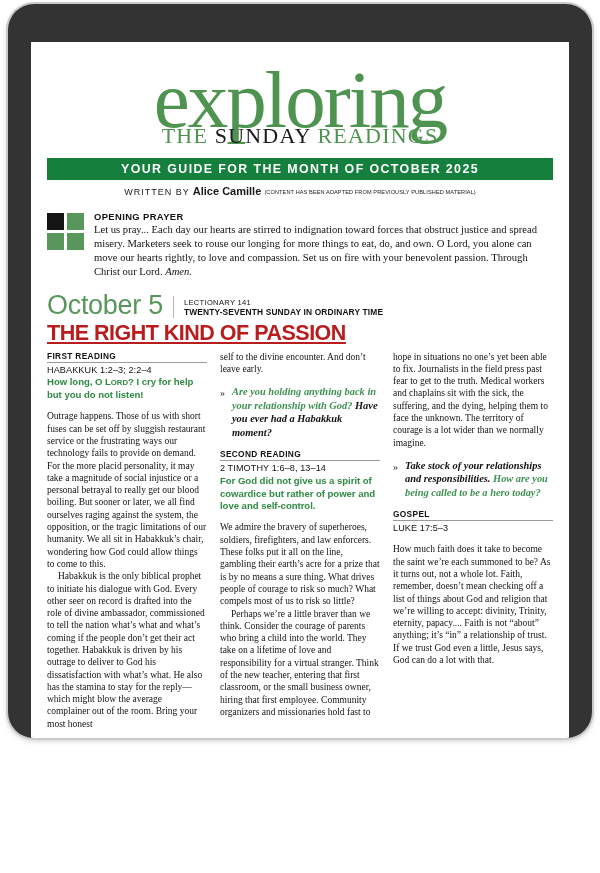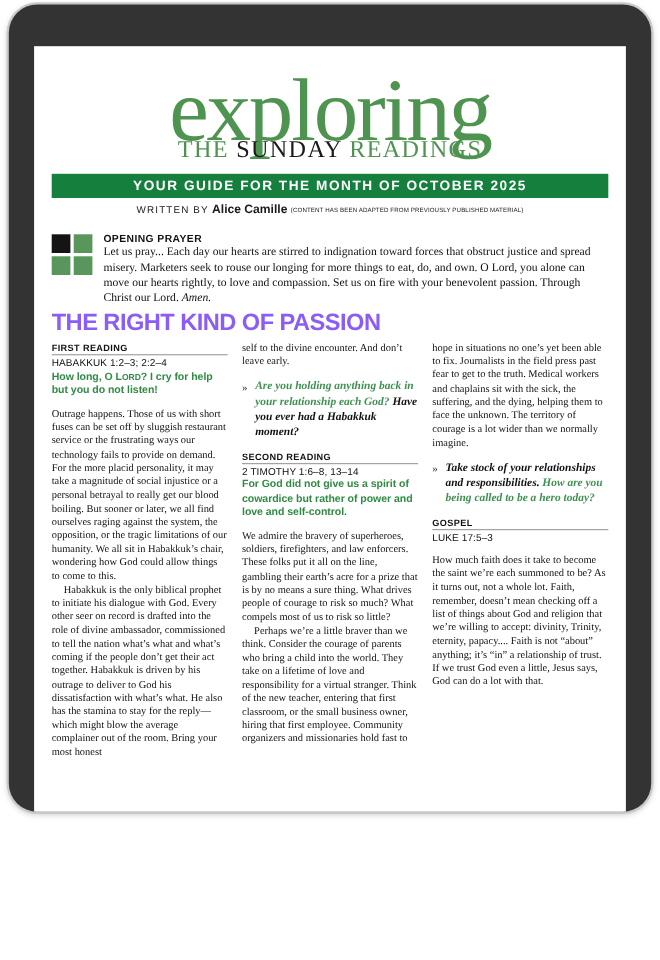--- a/index.html
+++ b/index.html
@@ -176,23 +176,24 @@
     font-size: 8.4px;
     font-weight: bold;
     letter-spacing: 0.15px;
     color: #111;
     line-height: 1.25;
   }
   .headline {
     font-size: 21.5px;
     font-weight: bold;
     letter-spacing: -0.5px;
-    color: #8b5cf6;
+    color: #b91c1c;
     margin-top: 3px;
     line-height: 1.05;
+    text-decoration: underline;
   }
 
   
   .columns {
     display: flex;
     margin-top: 6px;
     gap: 13px;
   }
   .col { width: 160px; }
 
@@ -309,20 +310,28 @@
           <div class="sq-green"></div>
           <div class="sq-green"></div>
           <div class="sq-green"></div>
         </div>
         <div class="prayer-body">
           <div class="prayer-title">OPENING PRAYER</div>
           <div class="prayer-text"><span>Let us pray... Each day our hearts are stirred to indignation toward forces that obstruct justice and spread misery. Marketers seek to rouse our longing for more things to eat, do, and own. O Lord, you alone can move our hearts rightly, to love and compassion. Set us on fire with your benevolent passion. Through Christ our Lord. </span><span class="amen">Amen.</span></div>
         </div>
       </div>
 
+      <div class="date-row">
+        <div class="date-big">October 5</div>
+        <div class="date-rule"></div>
+        <div class="date-meta">
+          <div class="lectionary">LECTIONARY 141</div>
+          <div class="sunday-name">TWENTY-SEVENTH SUNDAY IN ORDINARY TIME</div>
+        </div>
+      </div>
       <div class="headline">THE RIGHT KIND OF PASSION</div>
 
       <div class="columns">
 
         <div class="col">
           <div class="section-head">FIRST READING</div>
           <div class="citation">HABAKKUK 1:2–3; 2:2–4</div>
           <div class="scripture"><span>How long, O </span><span>L</span><span class="smallcap">ORD</span><span>? I cry for help but you do not listen!</span></div>
 
           <div class="body-text">
@@ -331,21 +340,21 @@
           </div>
         </div>
 
         <div class="col">
           <div class="body-text tight">
             <p>self to the divine encounter. And don’t leave early.</p>
           </div>
 
           <div class="reflect">
             <div class="reflect-mark">»</div>
-            <div class="reflect-text"><span class="q-green">Are you holding anything back in your relationship each God?</span><span class="q-black"> Have you ever had a Habakkuk moment?</span></div>
+            <div class="reflect-text"><span class="q-green">Are you holding anything back in your relationship with God?</span><span class="q-black"> Have you ever had a Habakkuk moment?</span></div>
           </div>
 
           <div class="section-head">SECOND READING</div>
           <div class="citation">2 TIMOTHY 1:6–8, 13–14</div>
           <div class="scripture">For God did not give us a spirit of cowardice but rather of power and love and self-control.</div>
 
           <div class="body-text">
             <p>We admire the bravery of superheroes, soldiers, firefighters, and law enforcers. These folks put it all on the line, gambling their earth’s acre for a prize that is by no means a sure thing. What drives people of courage to risk so much? What compels most of us to risk so little?</p>
             <p>Perhaps we’re a little braver than we think. Consider the courage of parents who bring a child into the world. They take on a lifetime of love and responsibility for a virtual stranger. Think of the new teacher, entering that first classroom, or the small business owner, hiring that first employee. Community organizers and missionaries hold fast to</p>
           </div>

